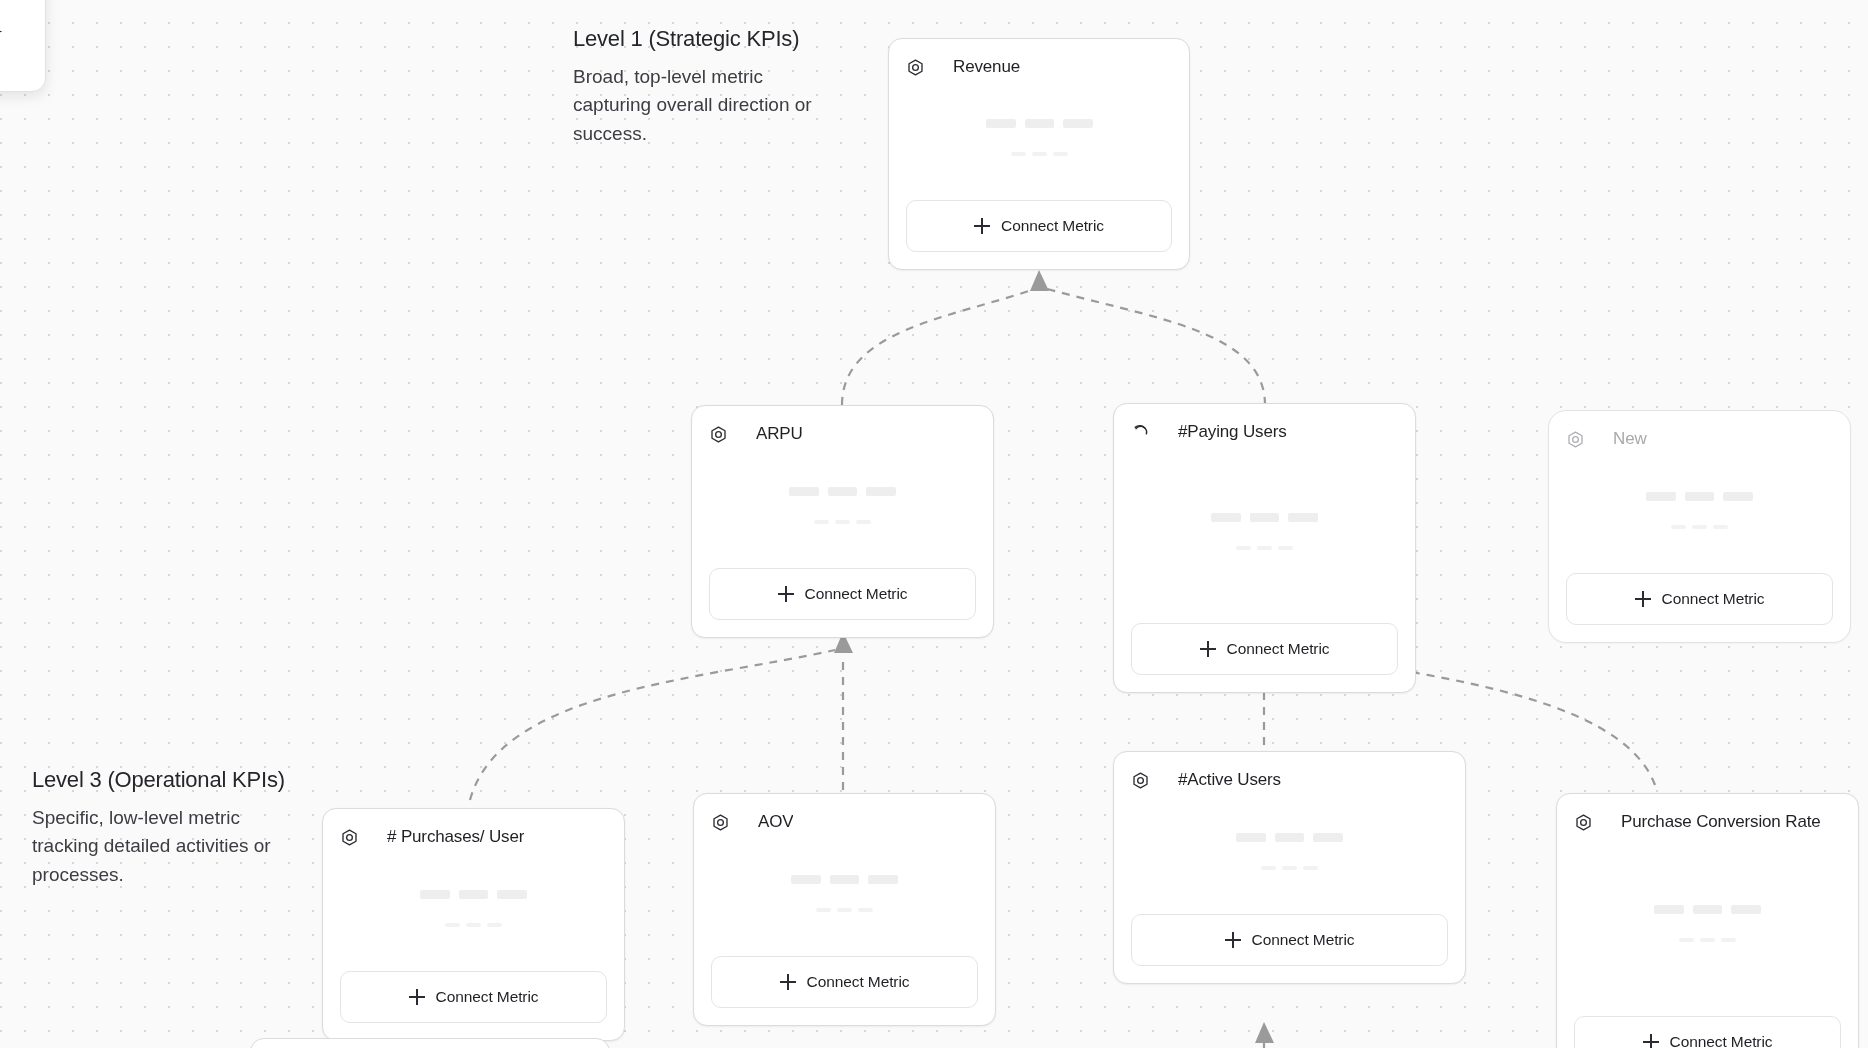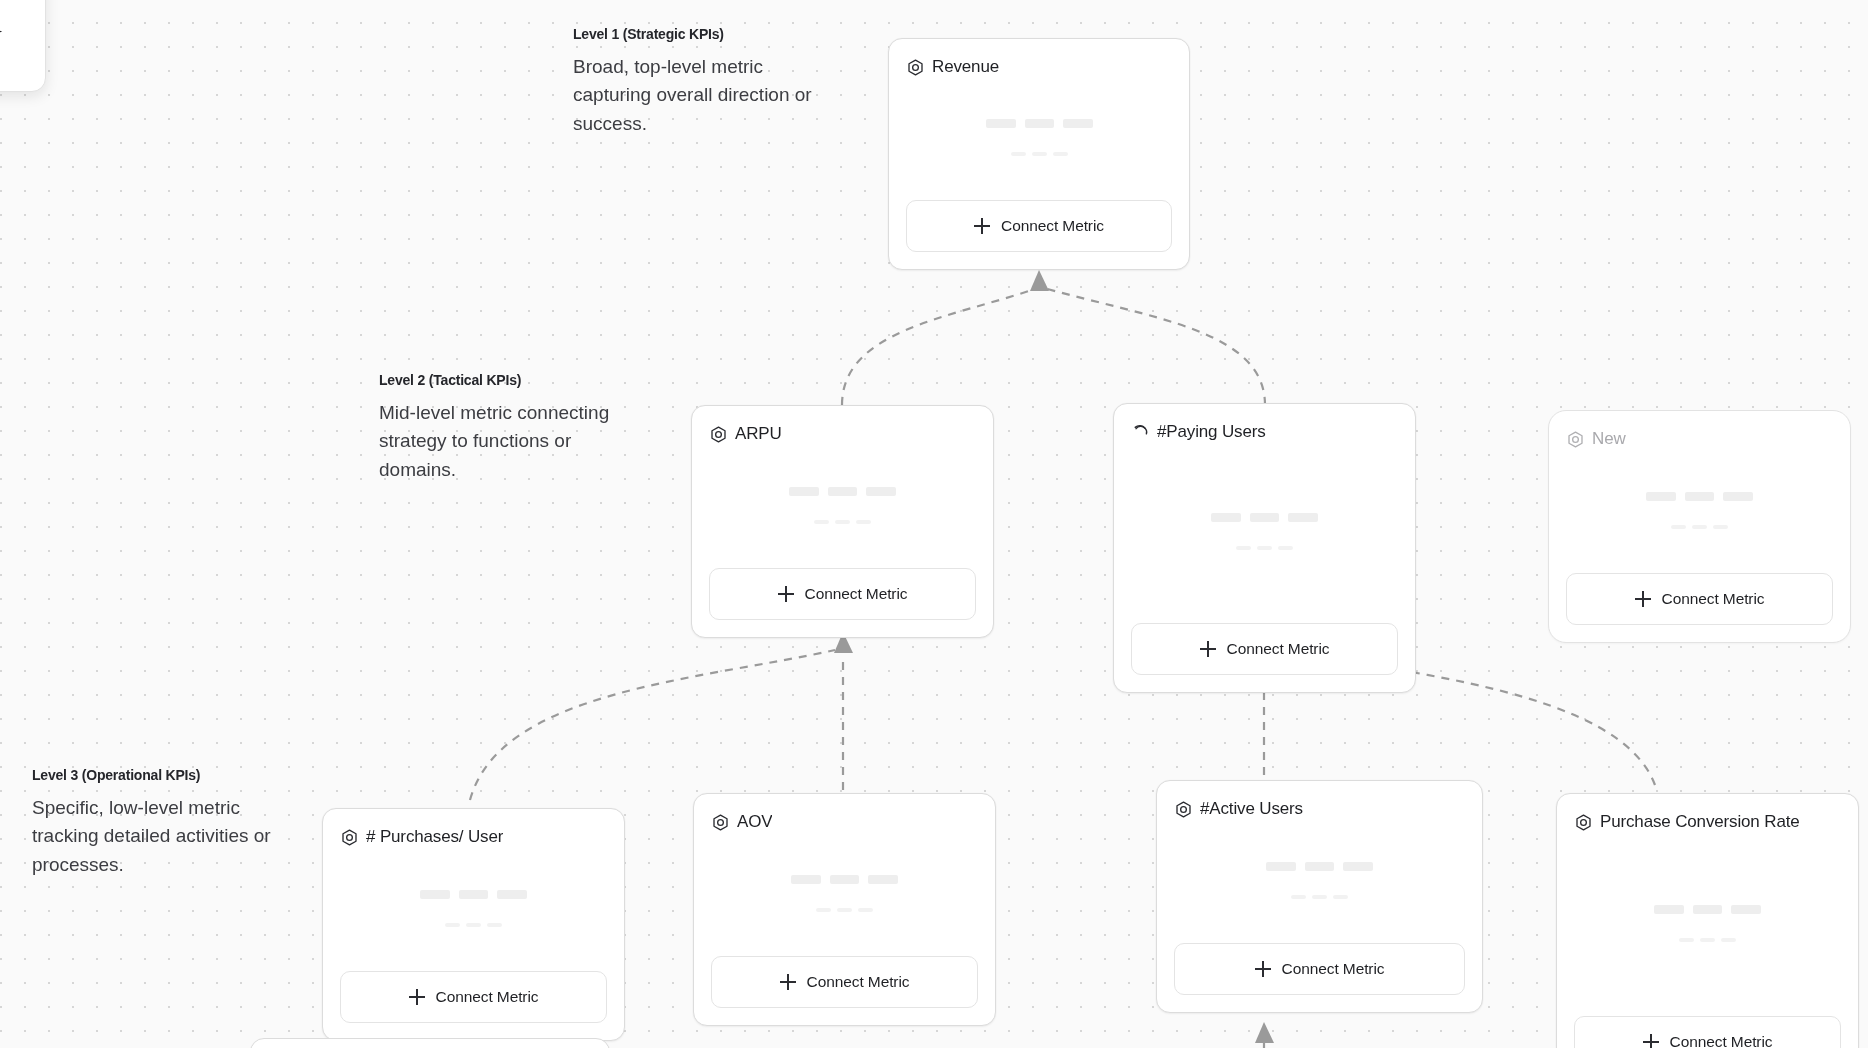--- a/index.html
+++ b/index.html
@@ -40,22 +40,22 @@
     stroke: #9a9a9a;
     stroke-width: 2.2;
     stroke-dasharray: 8 7;
     stroke-linecap: butt;
   }
   .edge-head { fill: #9a9a9a; }
 
   
   .level-label { position: absolute; z-index: 3; }
   .level-title {
-    font-size: 14px;
-    font-weight: 700;
+    font-size: 22px;
+    font-weight: 400;
     color: #25262b;
     letter-spacing: -0.2px;
     white-space: nowrap;
     margin-bottom: 11px;
   }
   .level-desc {
     font-size: 19px;
     line-height: 1.49;
     color: #3c3d42;
     max-width: 250px;
@@ -74,21 +74,21 @@
     padding: 16px 17px 17px 17px;
   }
   .card.muted {
     border-color: #e3e3e3;
     box-shadow: 0 1px 2px rgba(16,17,20,0.035);
   }
 
   .card-head {
     display: flex;
     align-items: center;
-    gap: 7px;
+    gap: 28px;
     height: 24px;
     flex: 0 0 auto;
   }
   .card-icon {
     width: 19px;
     height: 19px;
     flex: 0 0 19px;
     display: block;
     color: #2b2c31;
   }
@@ -218,24 +218,20 @@
 
     <path class="edge-path" d="M 1264 1048 L 1264 1040"></path>
     <polygon class="edge-head" points="1264,1022 1255,1043 1274,1043"></polygon>
   </svg>
 
   <div class="level-label" style="left:573px; top:26px;">
     <div class="level-title">Level 1 (Strategic KPIs)</div>
     <div class="level-desc">Broad, top-level metric capturing overall direction or success.</div>
   </div>
 
-  <div class="level-label" style="left:379px; top:372px;">
-    <div class="level-title">Level 2 (Tactical KPIs)</div>
-    <div class="level-desc">Mid-level metric connecting strategy to functions or domains.</div>
-  </div>
 
   <div class="level-label" style="left:32px; top:767px;">
     <div class="level-title">Level 3 (Operational KPIs)</div>
     <div class="level-desc">Specific, low-level metric tracking detailed activities or processes.</div>
   </div>
 
   <div class="card" style="left:888px; top:38px; width:302px; height:232px;">
     <div class="card-head">
       <svg class="card-icon" viewBox="0 0 24 24" fill="none" stroke="currentColor" stroke-width="1.7" stroke-linejoin="round">
         <path d="M12 2.6 20.2 7.3 20.2 16.7 12 21.4 3.8 16.7 3.8 7.3 Z"></path>
@@ -384,21 +380,21 @@
         <span class="skel-bar"></span>
         <span class="skel-bar"></span>
       </div>
     </div>
     <div class="connect-btn">
       <span class="plus-icon"></span>
       <span class="connect-label">Connect Metric</span>
     </div>
   </div>
 
-  <div class="card" style="left:1113px; top:780px; width:327px; height:233px;margin-left:43px;">
+  <div class="card" style="left:1113px; top:751px; width:353px; height:233px;">
     <div class="card-head">
       <svg class="card-icon" viewBox="0 0 24 24" fill="none" stroke="currentColor" stroke-width="1.7" stroke-linejoin="round">
         <path d="M12 2.6 20.2 7.3 20.2 16.7 12 21.4 3.8 16.7 3.8 7.3 Z"></path>
         <circle cx="12" cy="12" r="3.6"></circle>
       </svg>
       <span class="card-title">#Active Users</span>
     </div>
     <div class="card-body">
       <div class="skel-row">
         <span class="skel-bar w1"></span>

